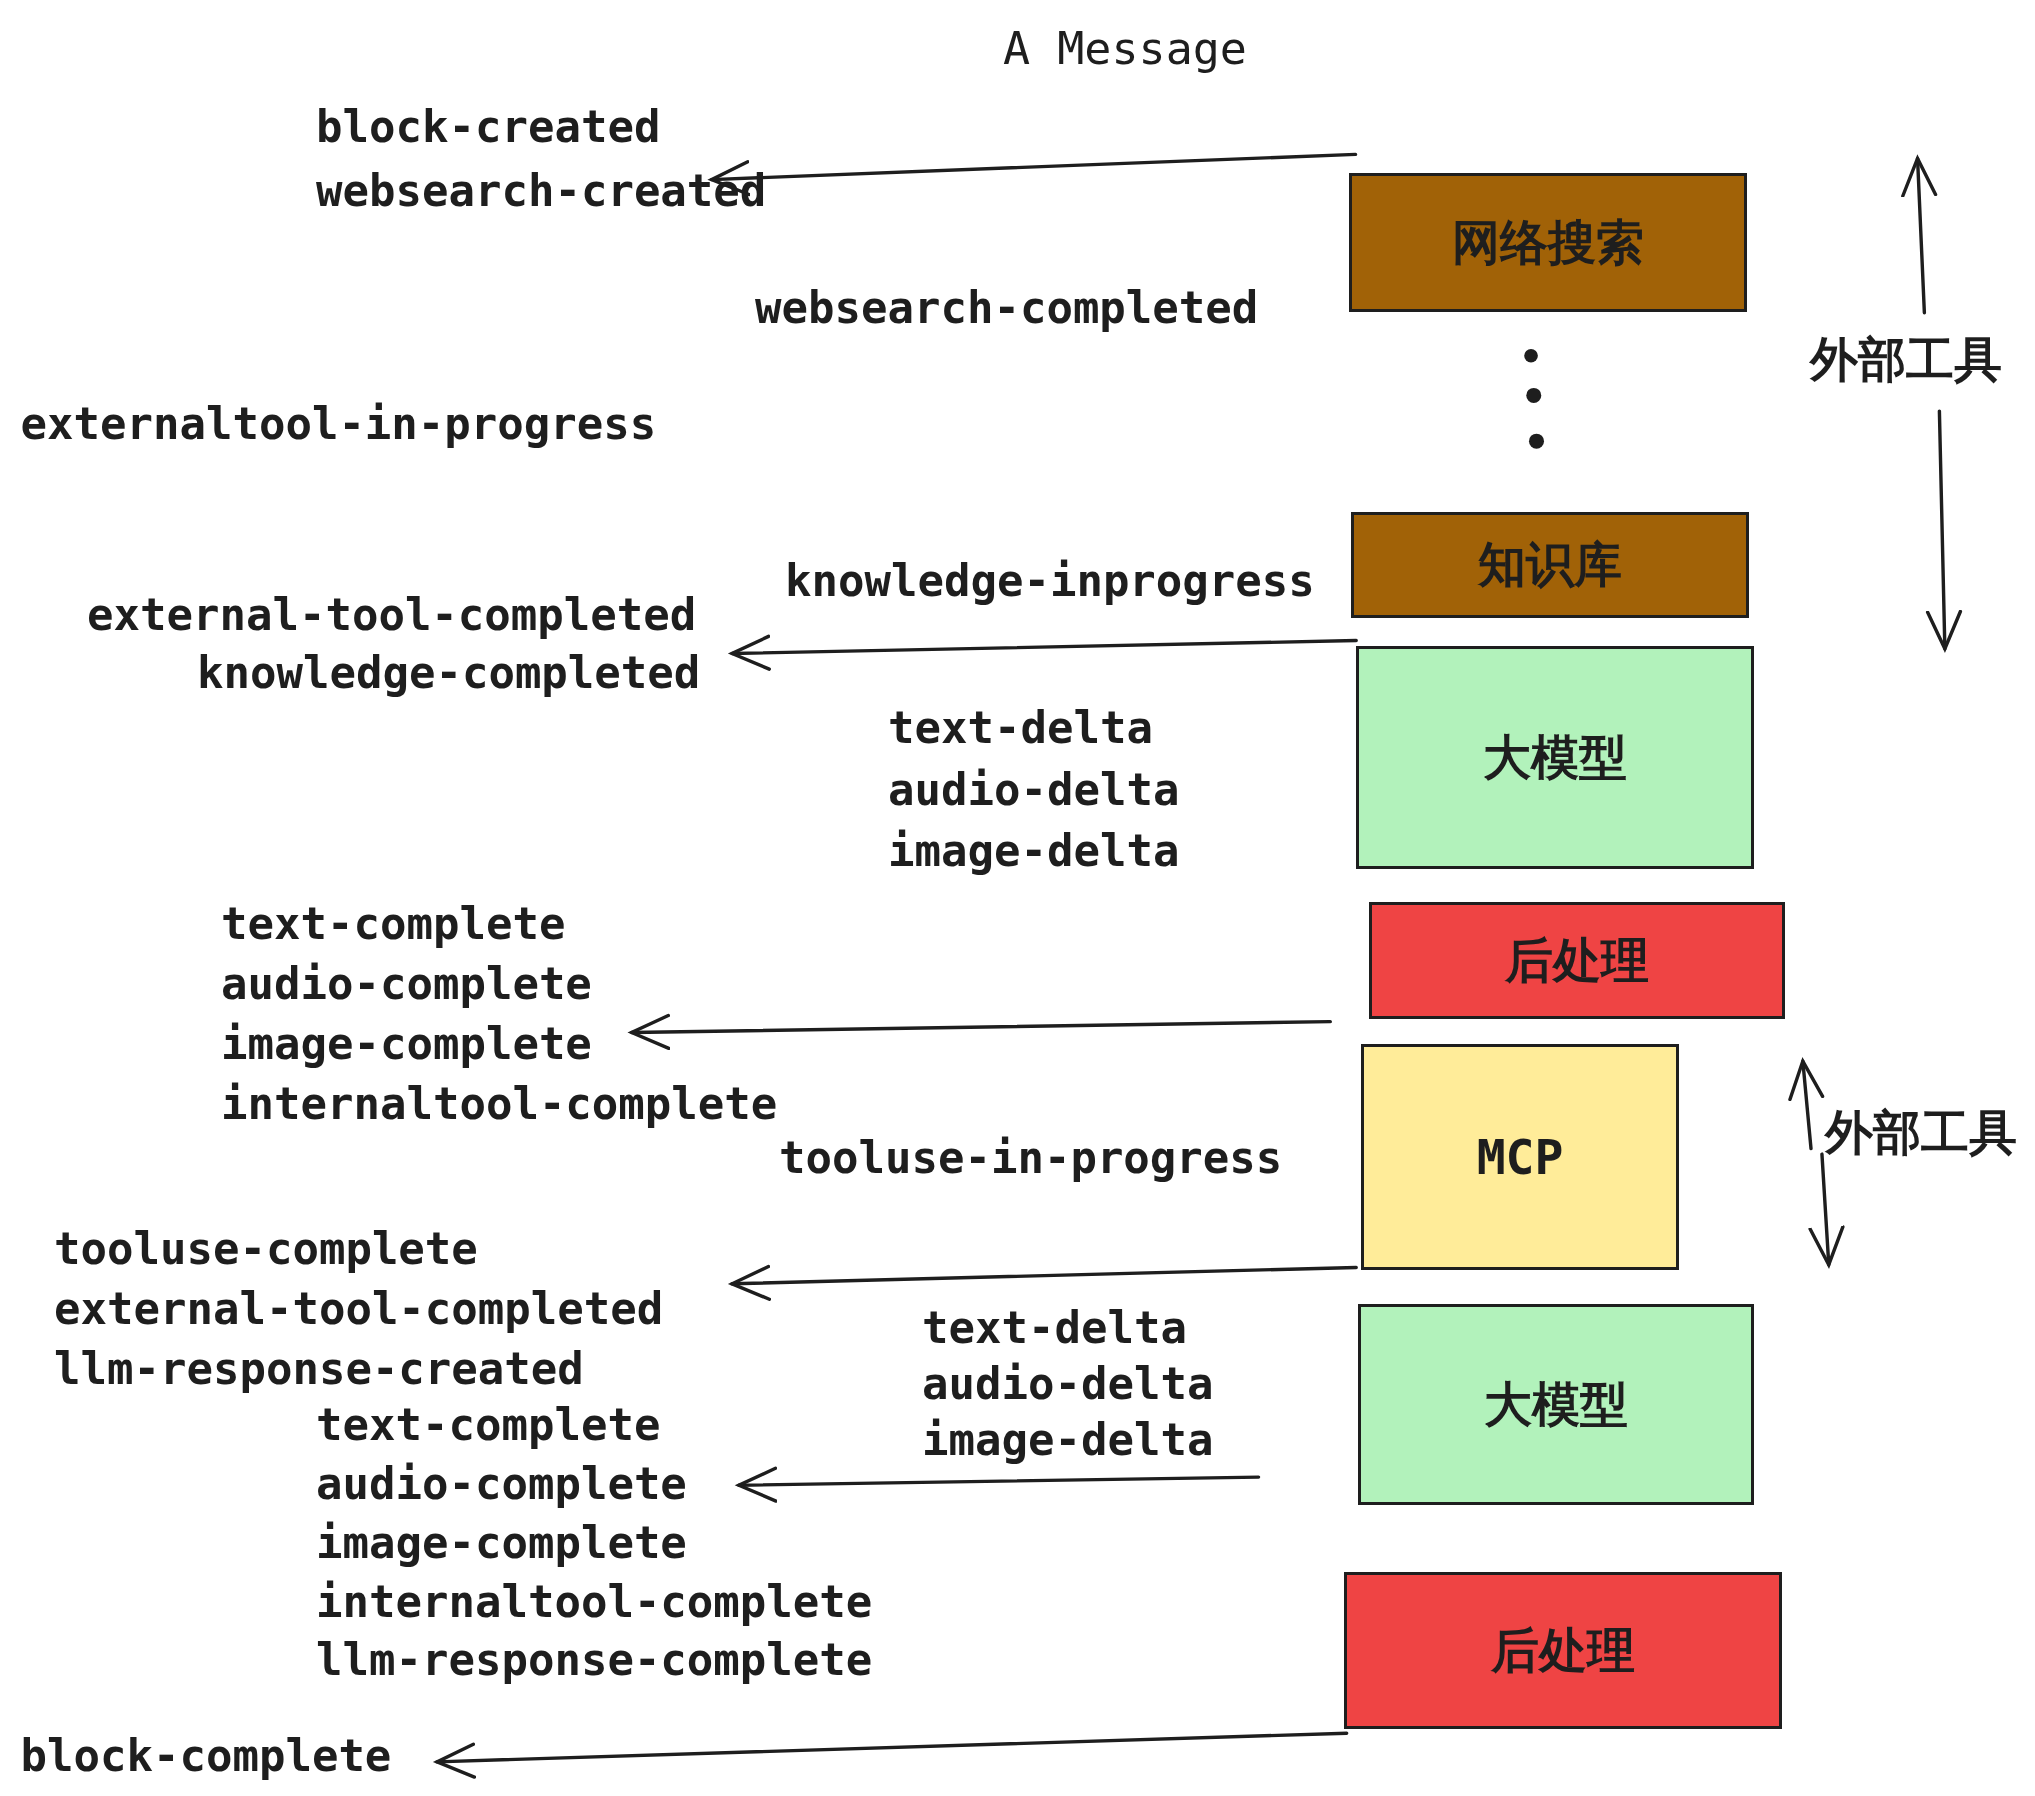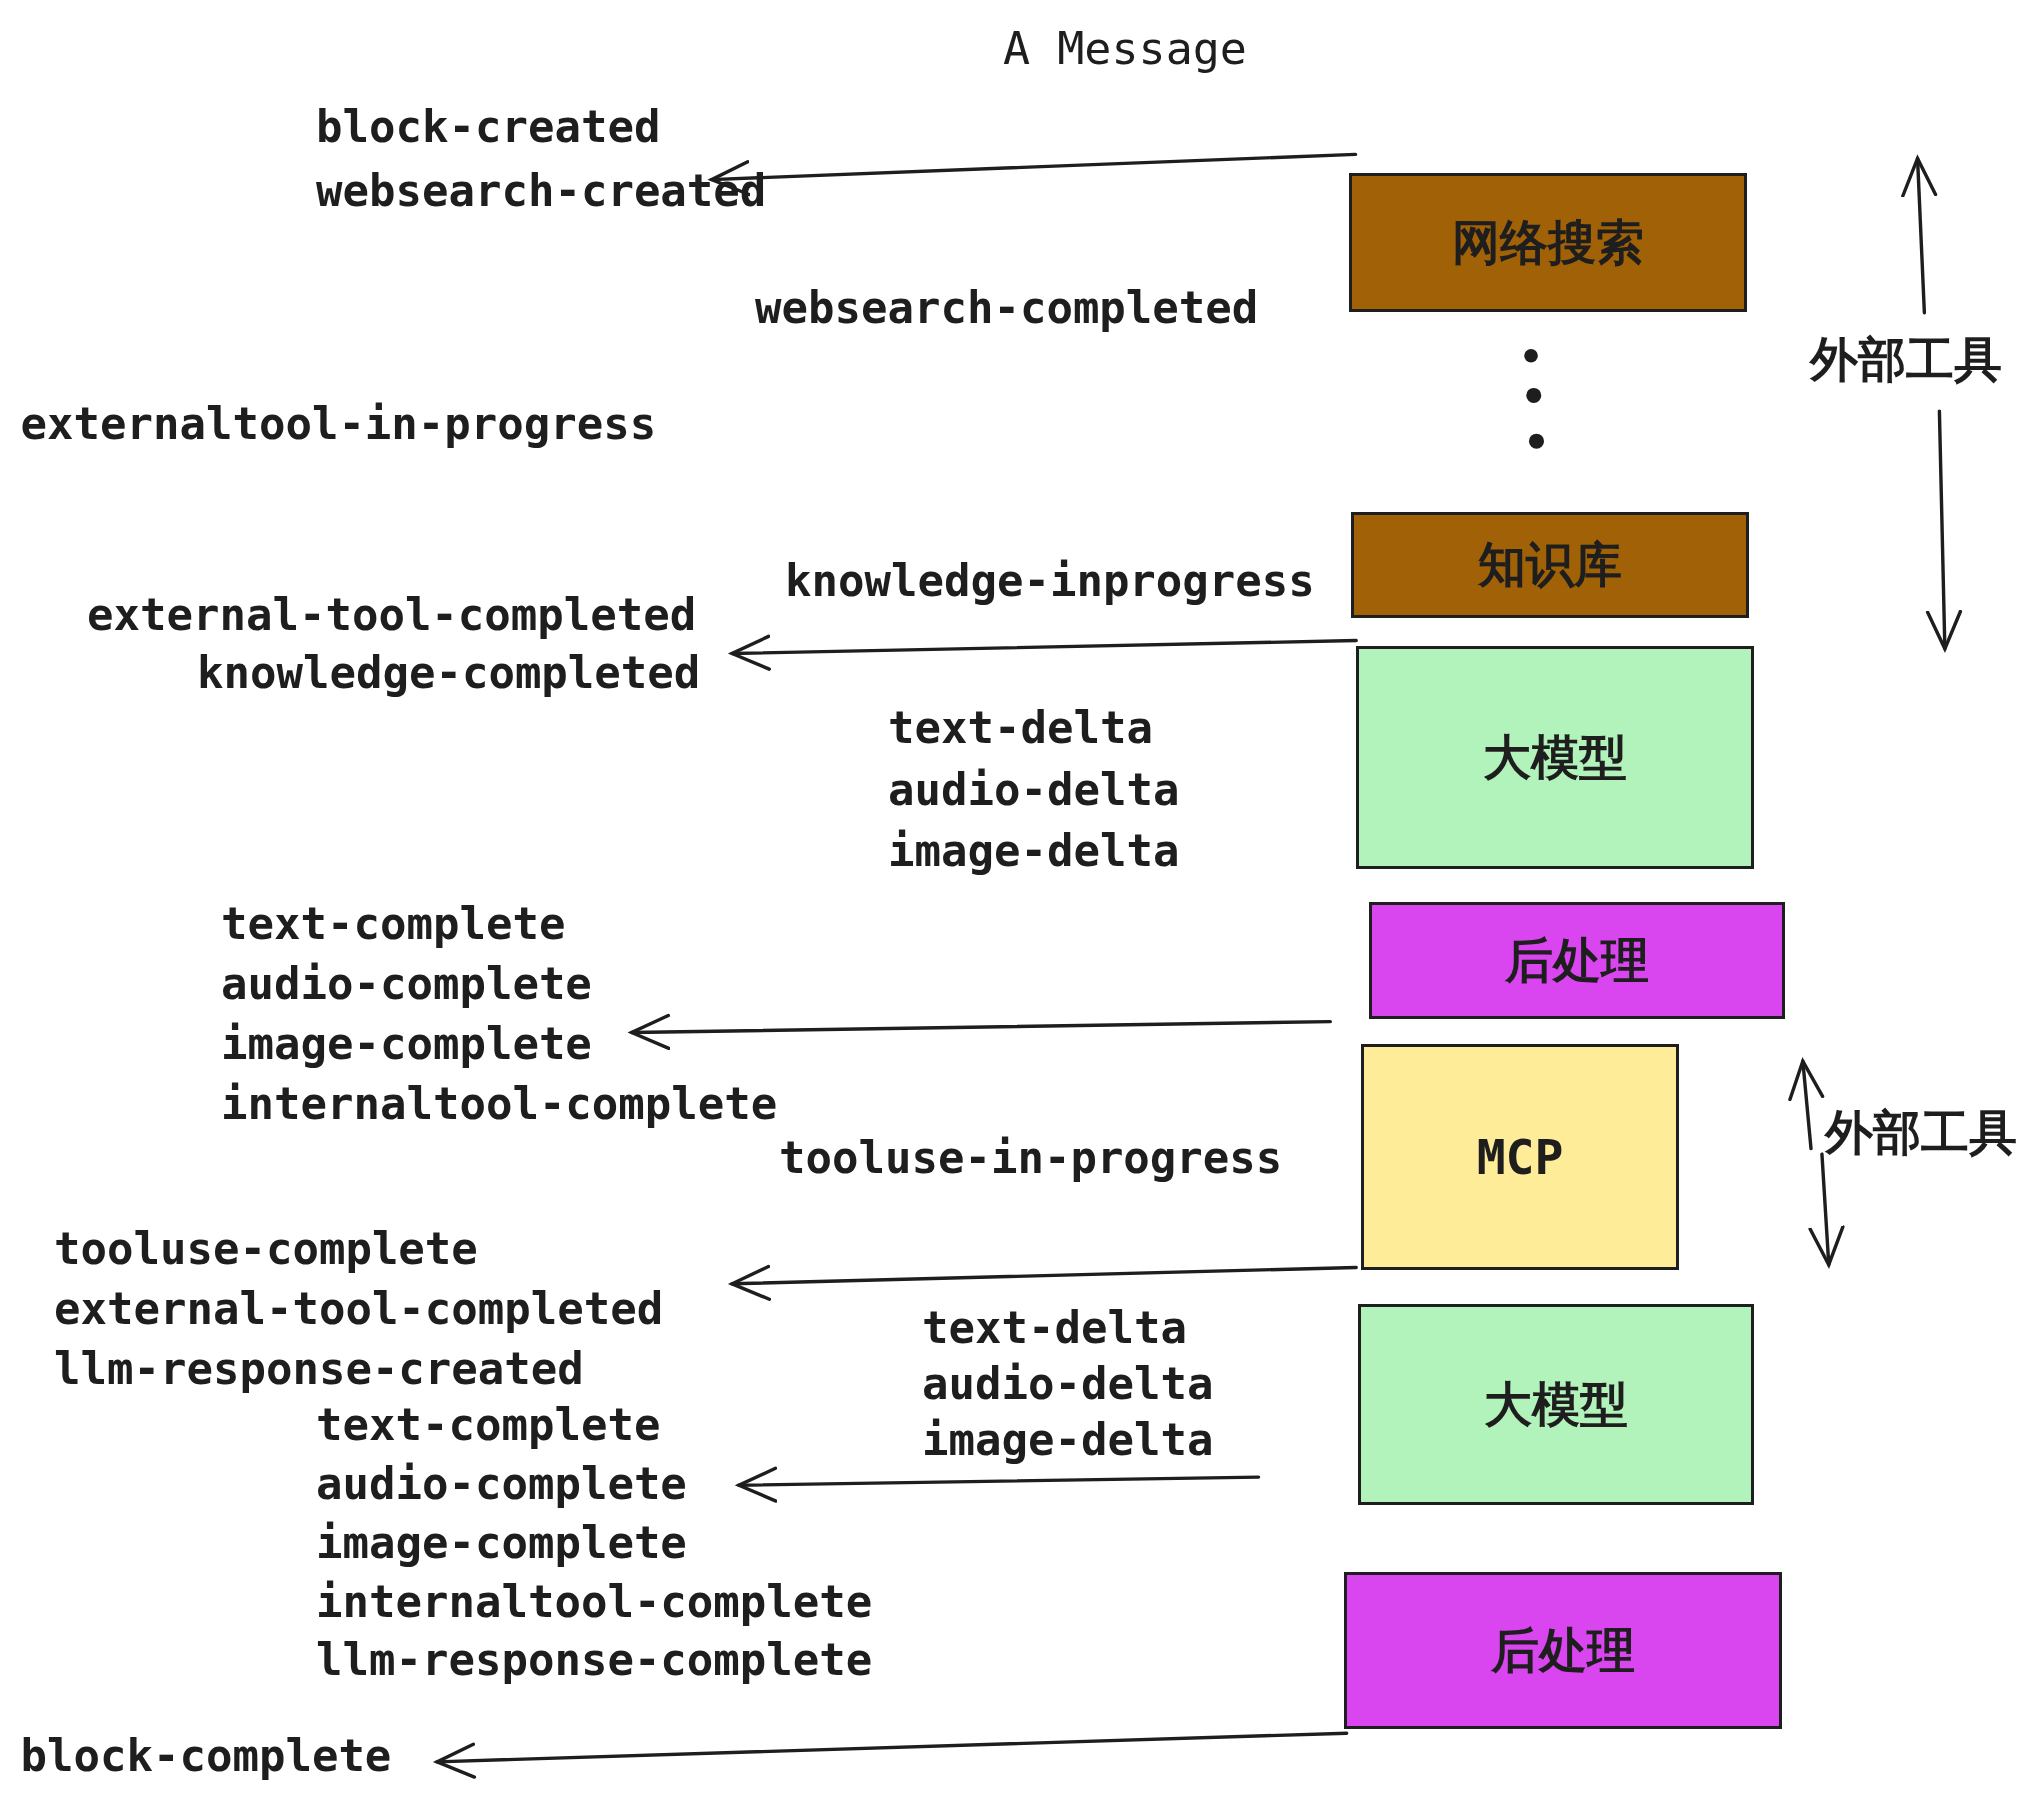--- a/index.html
+++ b/index.html
@@ -17,21 +17,21 @@
   }
   .box{
     position:absolute;box-sizing:border-box;border:3.4px solid #1e1e1e;
     display:flex;align-items:center;justify-content:center;
     font-size:48px;font-weight:bold;white-space:nowrap;
     font-family:"DejaVu Sans Mono","DejaVu Sans",sans-serif;
   }
   .fill-pink{background:#a16207;}
   .fill-green{background:#b2f2bb;}
   .fill-yellow{background:#ffec99;}
-  .fill-white{background:#d946ef;text-align:center;}
+  .fill-white{background:#ef4444;text-align:center;}
   .side{
     position:absolute;height:55px;line-height:55px;font-size:48px;font-weight:bold;white-space:nowrap;
     font-family:"DejaVu Sans Mono","DejaVu Sans",sans-serif;
   }
   .overlay{position:absolute;left:0;top:0;width:2035px;height:1796px;pointer-events:none;}
 </style>
 </head>
 <body>
 
 <div class="canvas">

